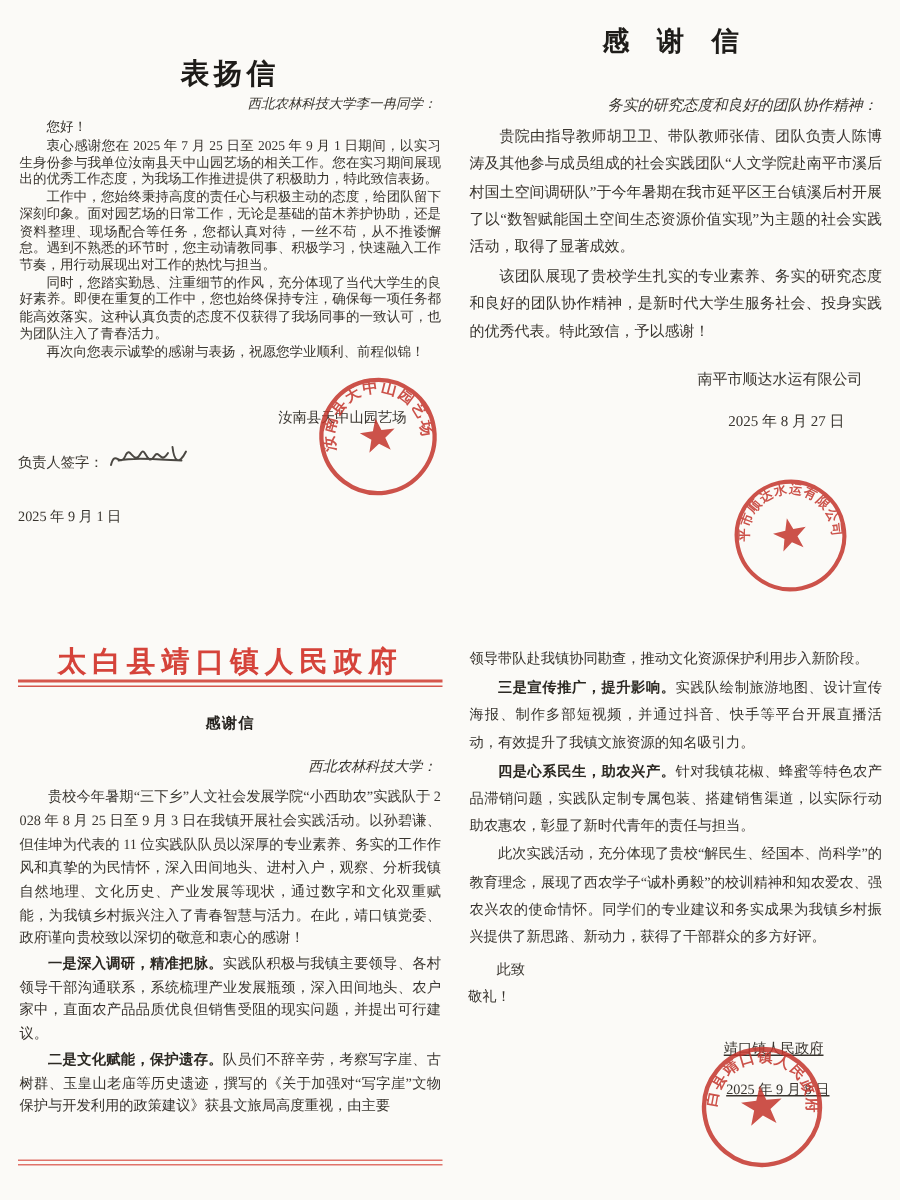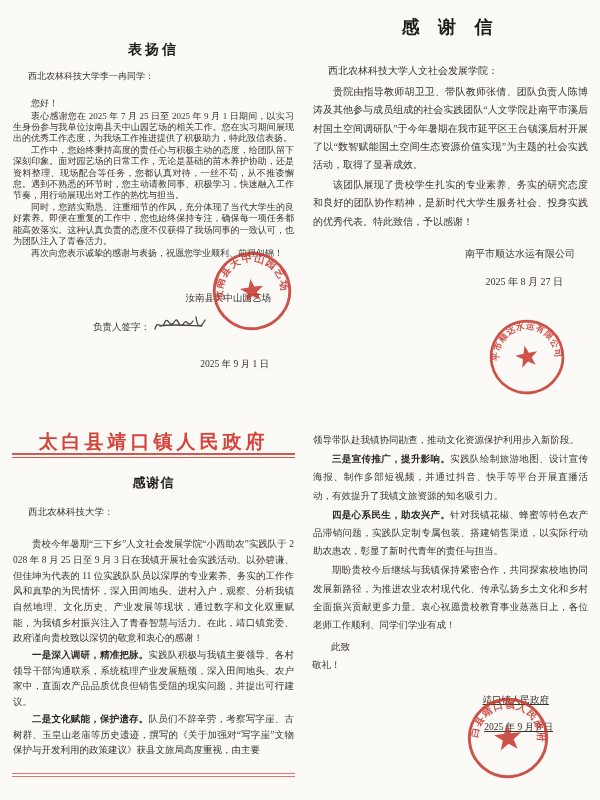--- a/index.html
+++ b/index.html
@@ -2,44 +2,44 @@
 <html><head>
 <meta charset="utf-8">
 <style>
   html,body{margin:0;padding:0;}
   .canvas{position:relative;width:600px;height:800px;background:#fbfaf7;overflow:hidden;
           font-family:"Liberation Serif","DejaVu Serif",serif;color:#38342e;}
   .page{position:absolute;}
   .para{margin:1px;text-indent:2em;text-align:justify;word-break:break-all;}
   .para.cont{text-indent:0;}
   .para b{font-weight:bold;color:#2c2923;}
-  .salutation{margin:16px;text-indent:0;text-align:left;}
+  .salutation{margin:4px;text-indent:0;text-align:right;font-style:italic;}
 
   
   .praise{left:12px;top:44px;width:283px;font-size:9px;line-height:11.2px;}
-  .praise .title{font-size:14px;font-weight:bold;text-align:center;letter-spacing:3px;
+  .praise .title{font-size:19px;font-weight:bold;text-align:center;letter-spacing:3px;
                  color:#1e1c19;margin:0 0 9px 0;}
   .praise .org-line{margin-top:34px;text-align:right;padding-right:24px;font-size:9.5px;}
-  .praise .sign-line{margin-top:8px;text-align:center;padding-right:6px;font-size:9.5px;}
-  .praise .date-line{margin-top:23px;text-align:right;padding-right:26px;font-size:9.5px;}
+  .praise .sign-line{margin-top:8px;text-align:left;padding-right:6px;font-size:9.5px;}
+  .praise .date-line{margin-top:23px;padding-right:26px;font-size:9.5px;}
 
   
   .shunda{left:312px;top:18px;width:277px;font-size:10px;line-height:18.4px;}
   .shunda .title{font-size:18px;font-weight:bold;text-align:center;letter-spacing:7px;
                  color:#1e1c19;margin:0 0 26px 0;}
   .shunda .salutation{margin-bottom:2px;}
   .shunda .org-line{margin-top:14px;text-align:right;padding-right:14px;}
   .shunda .date-line{margin-top:2px;text-align:right;padding-right:26px;}
 
   
   .gov1{left:12px;top:432px;width:283px;height:356px;font-size:9.5px;line-height:15.7px;}
   .gov-header{margin:2px 0 0 0;text-align:center;font-size:19px;font-weight:bold;
               letter-spacing:4px;color:#d5433a;white-space:nowrap;}
   .dline{margin-top:3px;height:2px;border-top:2px solid #d5564c;border-bottom:1px solid #d5564c;}
-  .gov1 .title{font-size:13px;font-weight:bold;text-align:center;letter-spacing:1px;
+  .gov1 .title{font-size:10px;font-weight:bold;text-align:center;letter-spacing:1px;
                color:#24211d;margin:17px 0 0 0;}
   .gov1 .salutation{margin-top:15px;}
   .gov-footline{position:absolute;left:0;right:0;top:341px;height:2px;
                 border-top:1.5px solid #e0736a;border-bottom:1px solid #e0736a;}
 
   .gov2{left:312px;top:430px;width:277px;height:374px;font-size:9.5px;line-height:18.2px;}
   .gov2 .closing{margin:4px 0 0 0;text-indent:2em;}
   .gov2 .salute{margin:0;text-indent:0;}
   .gov2 .org-line{margin-top:16px;text-align:right;padding-right:40px;text-decoration:underline;}
   .gov2 .date-line{margin-top:1px;text-align:right;padding-right:36px;text-decoration:underline;}
@@ -79,21 +79,21 @@
         <path fill="#c4352c" d="M50,35 L53.5,45.1 L64.3,45.4 L55.7,51.9 L58.8,62.1 L50,56 L41.2,62.1 L44.3,51.9 L35.7,45.4 L46.5,45.1 Z"></path>
         <text font-size="12.5" fill="#c4352c" letter-spacing="1.5" font-weight="bold" font-family="Liberation Serif, serif">
           <textPath href="#arc-a" startOffset="25%" text-anchor="middle">汝南县天中山园艺场</textPath>
         </text>
       </svg>
     </div>
   </section>
 
   <section class="page shunda">
     <h1 class="title">感 谢 信</h1>
-    <p class="salutation">西北农林科技大学人文社会发展学院：</p>
+    <p class="salutation">务实的研究态度和良好的团队协作精神：</p>
     <div>
         <p class="para">贵院由指导教师胡卫卫、带队教师张倩、团队负责人陈博涛及其他参与成员组成的社会实践团队“人文学院赴南平市溪后村国土空间调研队”于今年暑期在我市延平区王台镇溪后村开展了以“数智赋能国土空间生态资源价值实现”为主题的社会实践活动，取得了显著成效。</p>
         <p class="para">该团队展现了贵校学生扎实的专业素养、务实的研究态度和良好的团队协作精神，是新时代大学生服务社会、投身实践的优秀代表。特此致信，予以感谢！</p>
       </div>
     <p class="org-line">南平市顺达水运有限公司</p>
     <p class="date-line">2025 年 8 月 27 日</p>
 
     <div class="seal" style="left:176px;top:300px;transform:rotate(-12deg);">
       <svg width="78" height="78" viewBox="0 0 100 100">
         <defs>
@@ -119,21 +119,21 @@
         <p class="para"><b>二是文化赋能，保护遗存。</b>队员们不辞辛劳，考察写字崖、古树群、玉皇山老庙等历史遗迹，撰写的《关于加强对“写字崖”文物保护与开发利用的政策建议》获县文旅局高度重视，由主要</p>
       </div>
     <div class="gov-footline"></div>
   </section>
 
   <section class="page gov2">
     <div>
         <p class="para cont">领导带队赴我镇协同勘查，推动文化资源保护利用步入新阶段。</p>
         <p class="para"><b>三是宣传推广，提升影响。</b>实践队绘制旅游地图、设计宣传海报、制作多部短视频，并通过抖音、快手等平台开展直播活动，有效提升了我镇文旅资源的知名吸引力。</p>
         <p class="para"><b>四是心系民生，助农兴产。</b>针对我镇花椒、蜂蜜等特色农产品滞销问题，实践队定制专属包装、搭建销售渠道，以实际行动助农惠农，彰显了新时代青年的责任与担当。</p>
-        <p class="para">期盼贵校今后继续与我镇保持紧密合作，共同探索校地协同发展新路径，为推进农业农村现代化、传承弘扬乡土文化和乡村全面振兴贡献更多力量。衷心祝愿贵校教育事业蒸蒸日上，各位老师工作顺利、同学们学业有成！</p>
+        <p class="para">此次实践活动，充分体现了贵校“解民生、经国本、尚科学”的教育理念，展现了西农学子“诚朴勇毅”的校训精神和知农爱农、强农兴农的使命情怀。同学们的专业建议和务实成果为我镇乡村振兴提供了新思路、新动力，获得了干部群众的多方好评。</p>
       </div>
     <p class="closing">此致</p>
     <p class="salute">敬礼！</p>
     <p class="org-line">靖口镇人民政府</p>
     <p class="date-line">2025 年 9 月 8 日</p>
 
     <div class="seal" style="left:154px;top:266px;transform:rotate(-6deg);">
       <svg width="84" height="84" viewBox="0 0 100 100">
         <defs>
             <path id="arc-c" d="M 50,50 m -36,0 a 36,36 0 1,1 72,0 a 36,36 0 1,1 -72,0"></path>

